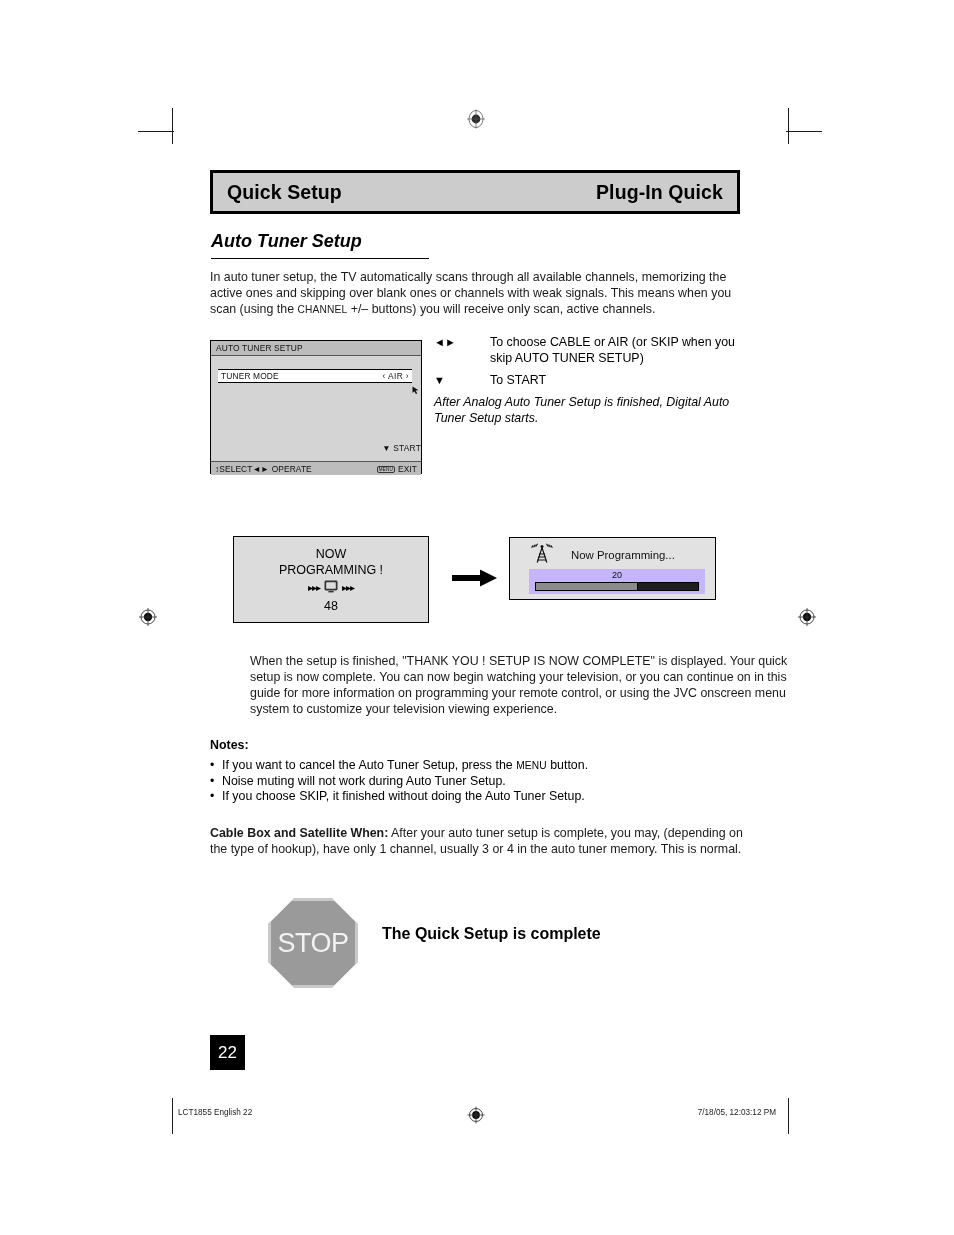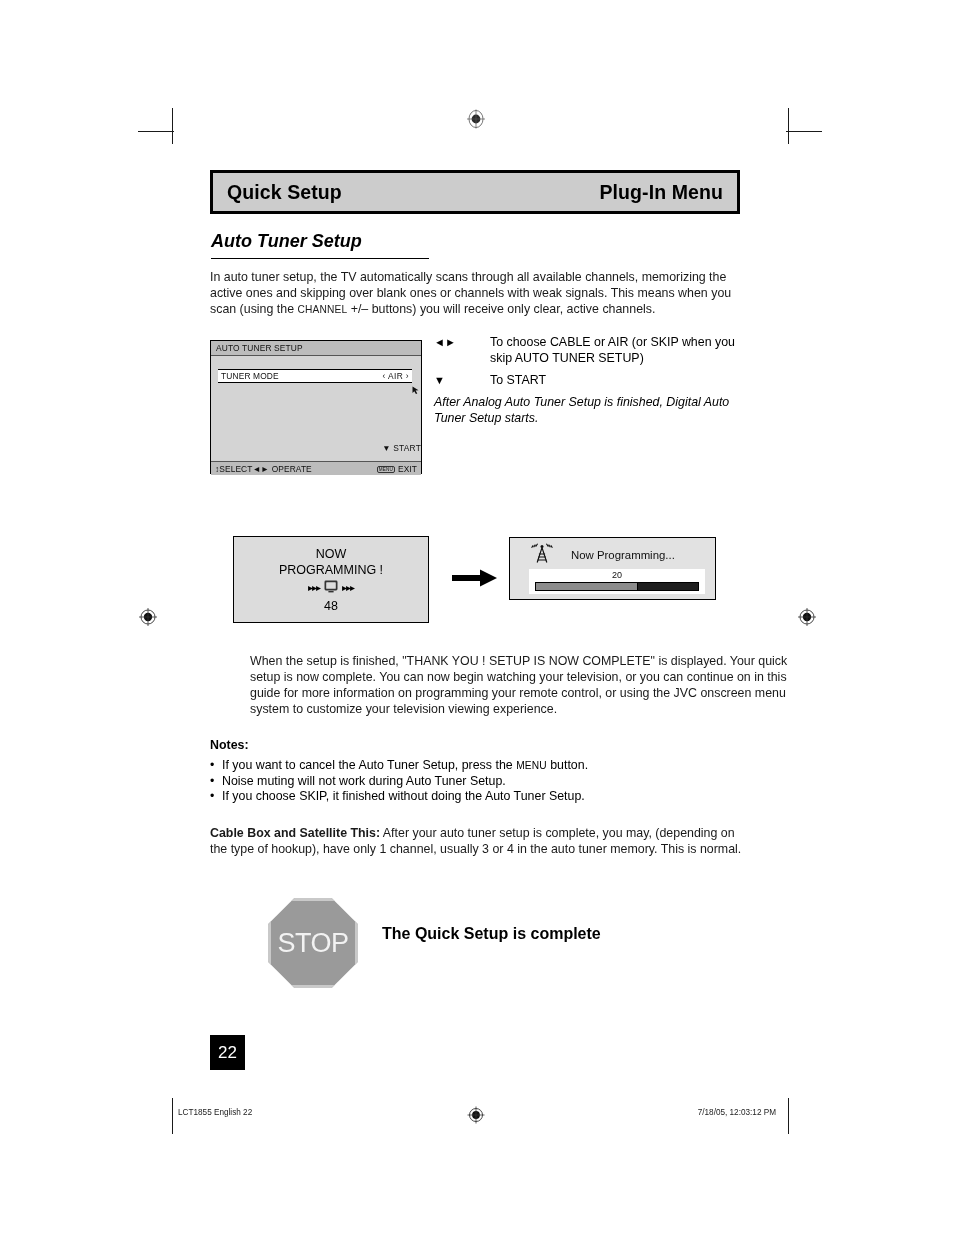--- a/index.html
+++ b/index.html
@@ -223,21 +223,21 @@
   }
   .dig-head {
     display: flex;
     align-items: center;
     gap: 16px;
     height: 22px;
   }
   .dig-head .label { font-size: 11.4px; color: #111; }
   .dig-bar-wrap {
     margin-top: 3px;
-    background: #ffffff;
+    background: #c4b5fd;
     height: 25px;
     position: relative;
   }
   .dig-bar-num {
     text-align: center;
     font-size: 9px;
     line-height: 12px;
     color: #111;
   }
   .dig-bar-track {
@@ -383,27 +383,27 @@
   <svg viewBox="0 0 20 20" width="20" height="20">
     <circle cx="10" cy="10" r="6.5" fill="none" stroke="#333" stroke-width="0.9"></circle>
     <circle cx="10" cy="10" r="3.9" fill="#111"></circle>
     <line x1="10" y1="1.5" x2="10" y2="18.5" stroke="#333" stroke-width="0.8"></line>
     <line x1="1.5" y1="10" x2="18.5" y2="10" stroke="#333" stroke-width="0.8"></line>
   </svg>
 </div>
 
 <div class="title-bar">
   <span>Quick Setup</span>
-  <span>Plug-In Menu</span>
+  <span>Plug-In Quick</span>
 </div>
 
 <div class="section-heading">Auto Tuner Setup</div>
 
 <div class="body-text intro-para">
-  <span>In auto tuner setup, the TV automatically scans through all available channels, memorizing the active ones and skipping over blank ones or channels with weak signals. This means when you scan (using the </span><span class="smallcaps">CHANNEL</span><span> +/– buttons) you will receive only clear, active channels.</span>
+  <span>In auto tuner setup, the TV automatically scans through all available channels, memorizing the active ones and skipping over blank ones or channels with weak signals. This means when you scan (using the </span><span class="smallcaps">CHANNEL</span><span> +/– buttons) you will receive only scan, active channels.</span>
 </div>
 
 <div class="osd">
   <div class="osd-title">AUTO TUNER SETUP</div>
   <div class="osd-body">
     <div class="osd-row">
       <span>TUNER MODE</span>
       <span class="val">‹ AIR ›</span>
     </div>
     <div class="osd-cursor">
@@ -491,21 +491,21 @@
     <span class="note-bullet">•</span>
     <span>Noise muting will not work during Auto Tuner Setup.</span>
   </div>
   <div class="note-item">
     <span class="note-bullet">•</span>
     <span>If you choose SKIP, it finished without doing the Auto Tuner Setup.</span>
   </div>
 </div>
 
 <div class="body-text cable-para">
-  <b>Cable Box and Satellite This:</b><span>  After your auto tuner setup is complete, you may, (depending on the type of hookup), have only 1 channel, usually 3 or 4 in the auto tuner memory.  This is normal.</span>
+  <b>Cable Box and Satellite When:</b><span>  After your auto tuner setup is complete, you may, (depending on the type of hookup), have only 1 channel, usually 3 or 4 in the auto tuner memory.  This is normal.</span>
 </div>
 
 <div class="stop-sign">
   <div class="stop-octagon">
     <span class="stop-text">STOP</span>
   </div>
 </div>
 <div class="stop-message">The Quick Setup is complete</div>
 
 <div class="page-num">22</div>

